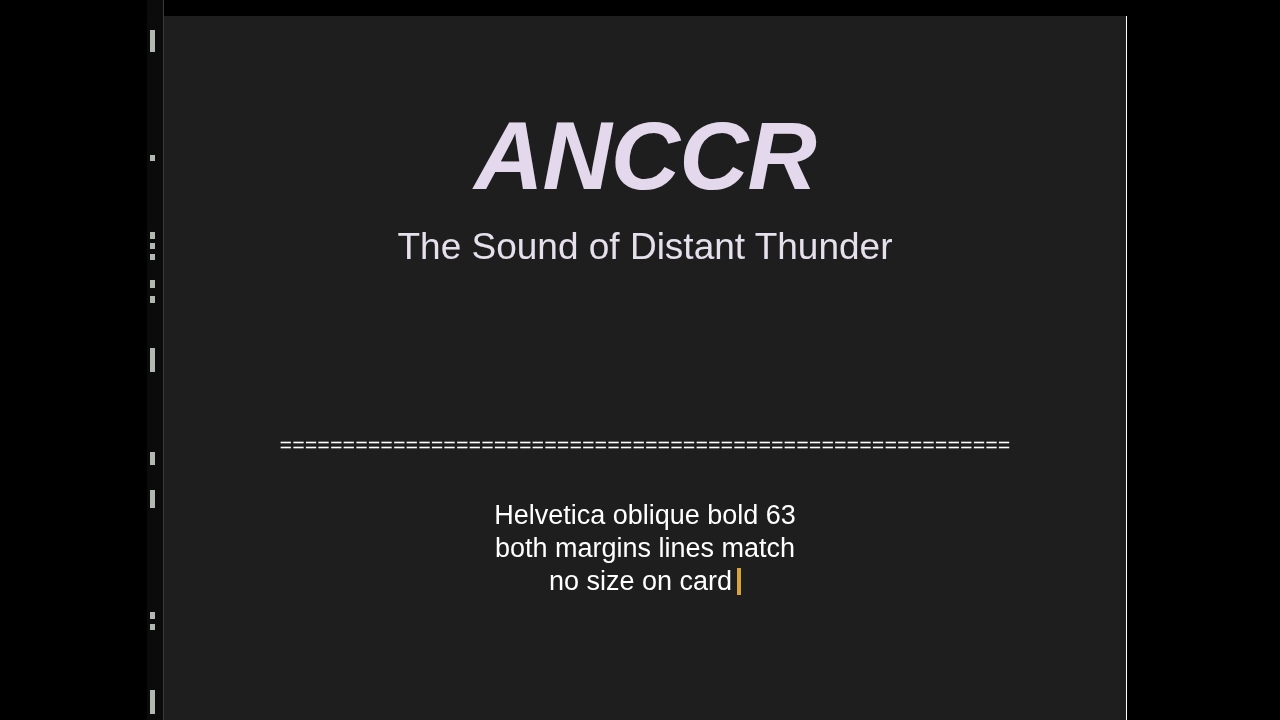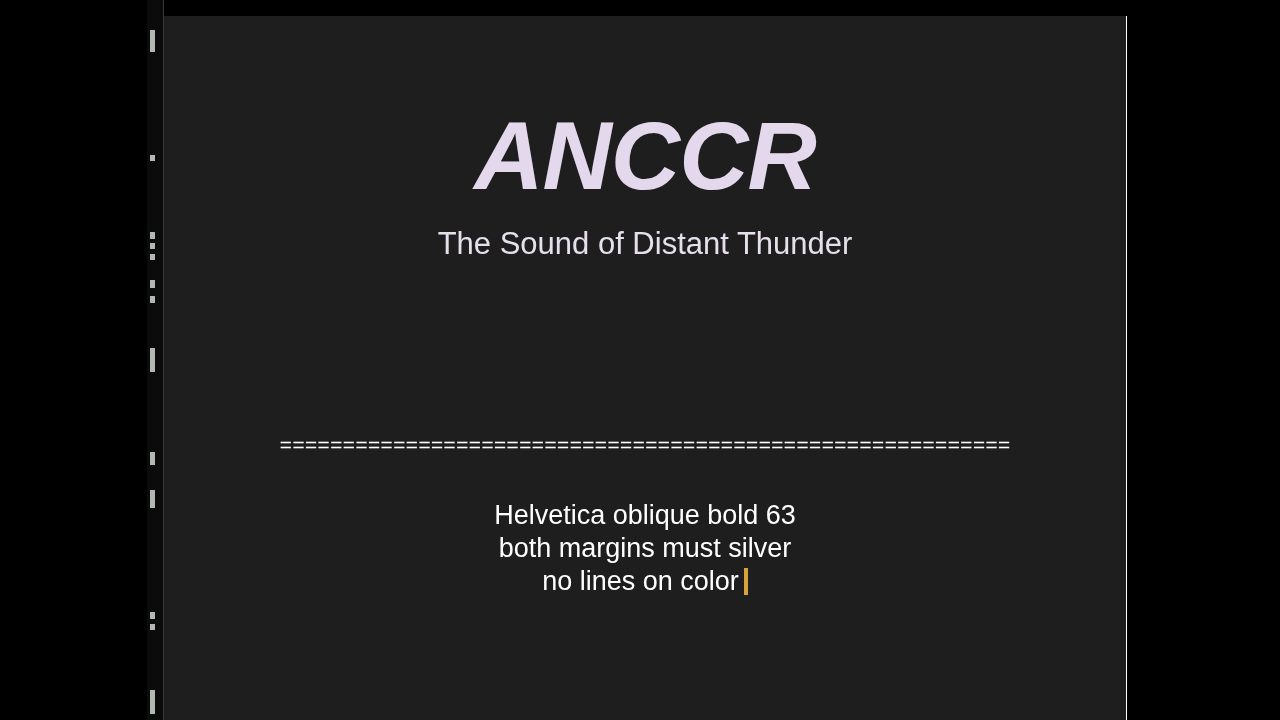--- a/index.html
+++ b/index.html
@@ -71,21 +71,21 @@
     letter-spacing: -1px;
     color: #e4d9ec;
     margin: 0;
     white-space: nowrap;
   }
 
   #subtitle {
     font-family: "Liberation Sans", sans-serif;
     font-weight: normal;
     font-style: normal;
-    font-size: 31px;
+    font-size: 37px;
     line-height: 1.0;
     color: #e6dfec;
     margin: 0;
     padding-top: 24px;
     white-space: nowrap;
   }
 
   #separator {
     position: absolute;
     top: 420px;
@@ -152,18 +152,18 @@
 
     <div id="title-block">
       <div id="title">ANCCR</div>
       <div id="subtitle">The Sound of Distant Thunder</div>
     </div>
 
     <div id="separator">==========================================================</div>
 
     <div id="notes">
       <div class="note-line">Helvetica oblique bold 63</div>
-      <div class="note-line">both margins must silver</div>
-      <div class="note-line with-caret"><span>no lines on color</span><span id="text-caret"></span></div>
+      <div class="note-line">both margins lines match</div>
+      <div class="note-line with-caret"><span>no size on card</span><span id="text-caret"></span></div>
     </div>
 
   </div>
 </div>
 
 </body></html>

